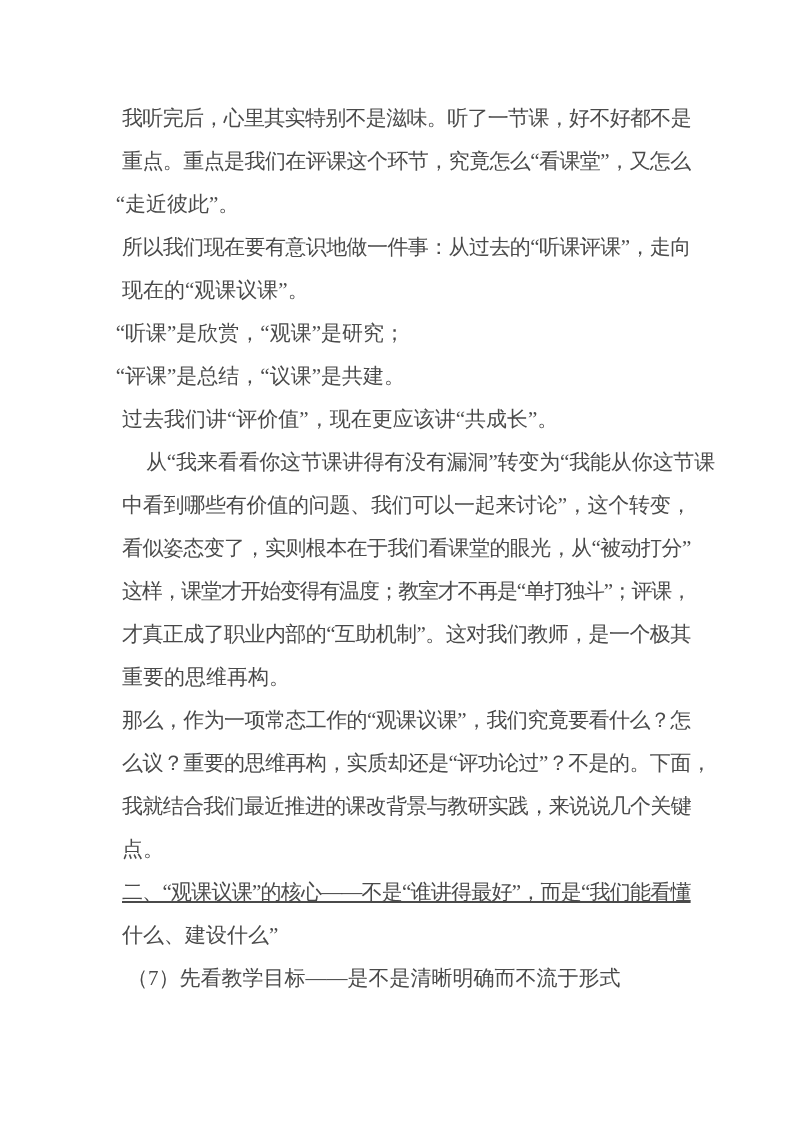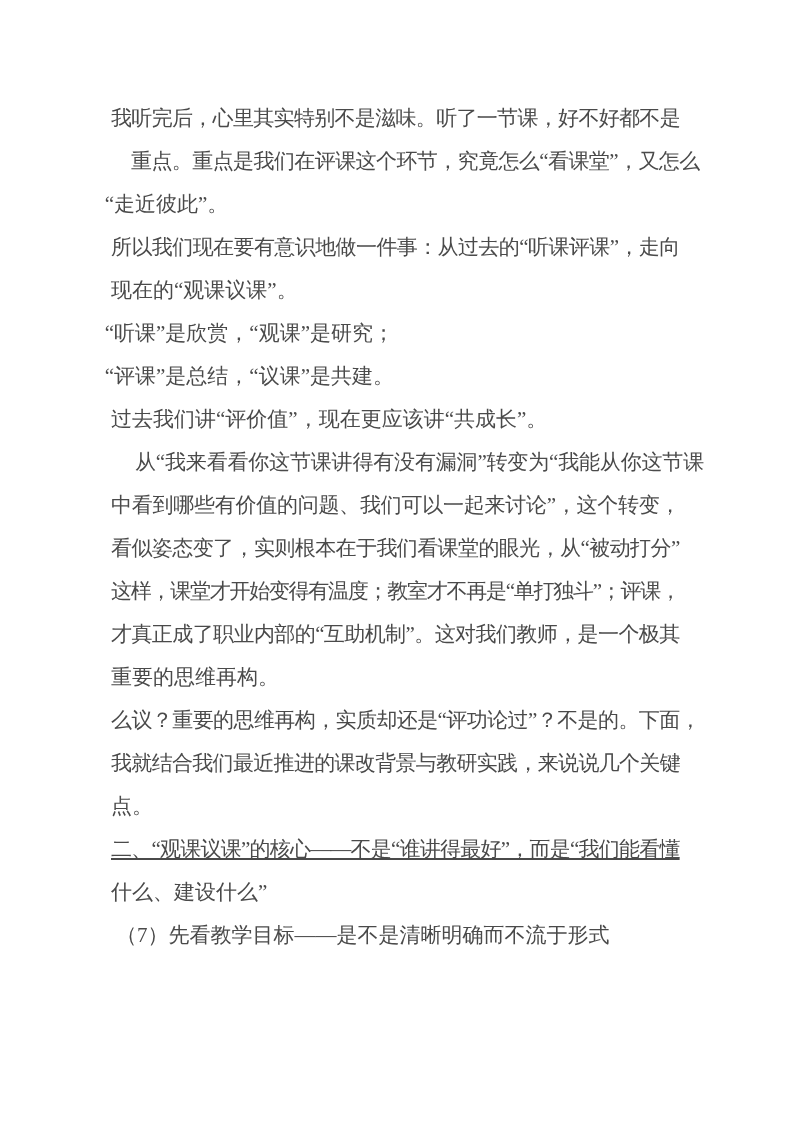--- a/index.html
+++ b/index.html
@@ -13,21 +13,21 @@
     font-family: "Liberation Serif", "DejaVu Serif", serif;
   }
   .page {
     position: relative;
     width: 793px;
     height: 1122px;
     box-sizing: border-box;
   }
   .text-body {
     position: absolute;
-    left: 1px;
+    left: 12px;
     top: 0;
     width: 662px;
     box-sizing: border-box;
     padding: 97px 114px 0 110px;
   }
   .line {
     height: 43px;
     line-height: 43px;
     font-size: 21px;
     white-space: nowrap;
@@ -42,33 +42,34 @@
   .line.indent {
     padding-left: 5px;
   }
 </style>
 </head>
 <body style="background: rgb(255, 255, 255);">
 
 <div class="page">
   <div class="text-body" style="color: rgb(74, 74, 74);">
       <div class="line just" style="letter-spacing: -0.678571px;">我听完后，心里其实特别不是滋味。听了一节课，好不好都不是</div>
-      <div class="line just" style="letter-spacing: -0.586207px; margin-left: 20px;">重点。重点是我们在评课这个环节，究竟怎么“看课堂”，又怎么</div>
+      <div class="line just" style="letter-spacing: -0.586207px;">重点。重点是我们在评课这个环节，究竟怎么“看课堂”，又怎么</div>
       <div class="line hang">“走近彼此”。</div>
       <div class="line just" style="letter-spacing: -0.586207px;">所以我们现在要有意识地做一件事：从过去的“听课评课”，走向</div>
       <div class="line">现在的“观课议课”。</div>
       <div class="line hang">“听课”是欣赏，“观课”是研究；</div>
       <div class="line hang">“评课”是总结，“议课”是共建。</div>
       <div class="line">过去我们讲“评价值”，现在更应该讲“共成长”。</div>
       <div class="line just" style="letter-spacing: -0.172414px; margin-left: 24px;">从“我来看看你这节课讲得有没有漏洞”转变为“我能从你这节课</div>
       <div class="line just" style="letter-spacing: -0.25px; text-align: center;">中看到哪些有价值的问题、我们可以一起来讨论”，这个转变，</div>
       <div class="line just" style="letter-spacing: -0.586207px;">看似姿态变了，实则根本在于我们看课堂的眼光，从“被动打分”</div>
       <div class="line just" style="letter-spacing: -1.26667px;">这样，课堂才开始变得有温度；教室才不再是“单打独斗”；评课，</div>
       <div class="line just" style="letter-spacing: -0.586207px;">才真正成了职业内部的“互助机制”。这对我们教师，是一个极其</div>
       <div class="line">重要的思维再构。</div>
+      <div class="line just" style="letter-spacing: -0.586207px;">那么，作为一项常态工作的“观课议课”，我们究竟要看什么？怎</div>
       <div class="line just" style="letter-spacing: -0.586207px;">么议？重要的思维再构，实质却还是“评功论过”？不是的。下面，</div>
       <div class="line just" style="letter-spacing: -0.678571px;">我就结合我们最近推进的课改背景与教研实践，来说说几个关键</div>
       <div class="line">点。</div>
       <div class="line just" style="letter-spacing: -0.774194px; text-decoration: underline;">二、“观课议课”的核心——不是“谁讲得最好”，而是“我们能看懂</div>
       <div class="line">什么、建设什么”</div>
       <div class="line indent">（7）先看教学目标——是不是清晰明确而不流于形式</div>
     </div>
 </div>
 
 </body></html>

